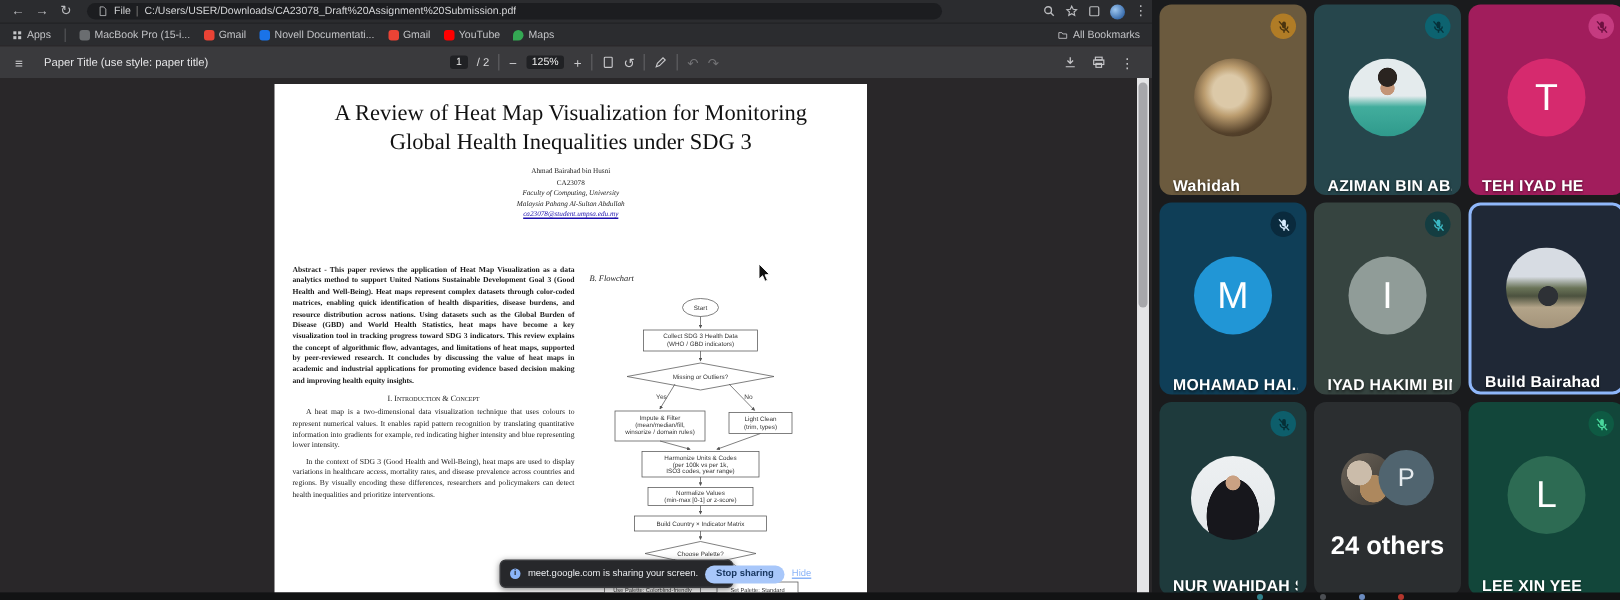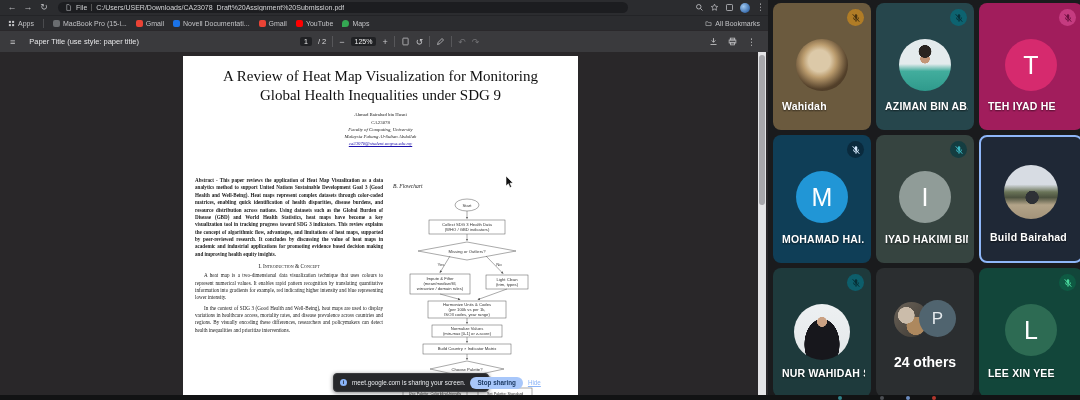--- a/index.html
+++ b/index.html
@@ -78,34 +78,34 @@
   .toast-stop { background:#a8c7fa; color:#17355e; font-size:6.3px; font-weight:bold;
                 border:none; border-radius:9px; padding:2.5px 7px; white-space:nowrap; }
   .toast-hide { color:#8ab4f8; font-size:6.3px; text-decoration:underline; white-space:nowrap; }
 
   
   .meet { position:absolute; left:768px; top:0; width:312px; height:400px; background:#1a1b1d;
           display:grid; grid-template-columns:98px 98px 104px; grid-template-rows:127px 128px 129px;
           gap:5px; padding:3px 0 0 5px; }
   .tile { position:relative; border-radius:8px; overflow:hidden; }
   .tile.active { border:2px solid #8fb7f9; }
-  .pname { position:absolute; left:9px; bottom:18px; color:#fff; font-size:10.5px; font-weight:bold;
+  .pname { position:absolute; left:9px; bottom:0; color:#fff; font-size:10.5px; font-weight:bold;
            letter-spacing:.2px; max-width:85%; white-space:nowrap; overflow:hidden; text-shadow:0 1px 2px rgba(0,0,0,.6); }
   .pava { position:absolute; left:50%; top:36px; transform:translateX(-50%); width:52px; height:52px;
           border-radius:50%; display:flex; align-items:center; justify-content:center;
           color:#fff; font-size:25px; font-weight:400; }
   .micoff { position:absolute; top:6px; right:7px; width:17px; height:17px; border-radius:50%;
             display:flex; align-items:center; justify-content:center; }
   .micoff svg { width:10px; height:10px; }
   .grp-wrap { position:absolute; left:50%; top:32px; transform:translateX(-50%); width:62px; height:38px; }
   .grp-photo { position:absolute; left:0; top:2px; width:35px; height:35px; border-radius:50%; }
   .grp-p { position:absolute; right:0; top:0; width:37px; height:37px; border-radius:50%;
            display:flex; align-items:center; justify-content:center; color:#e6ebee; font-size:17px; }
   .grp-label { position:absolute; left:0; right:0; top:86px; text-align:center; color:#fff;
-               font-size:14px; font-weight:bold; }
+               font-size:17px; font-weight:bold; }
 
   .ph-wahidah { background:radial-gradient(circle at 45% 42%, #dcc9a8 0 26%, #bb9c6e 40%, #53402a 68%, #3c2e1e 100%); }
   .ph-aziman  { background:radial-gradient(circle at 50% 24%, #2a2420 0 13%, rgba(0,0,0,0) 14%),
                            radial-gradient(circle at 50% 38%, #c39577 0 11%, rgba(0,0,0,0) 12%),
                            linear-gradient(180deg, #e4ebed 0 48%, #42ad9d 62%, #2f9a8c 100%); }
   .ph-ahmad   { background:radial-gradient(circle at 52% 60%, #2e3136 0 15%, rgba(0,0,0,0) 16%),
                            linear-gradient(180deg, #d7dce3 0 36%, #6a7458 50%, #4c523f 60%, #b3a489 74%, #a3937a 100%); }
   .ph-nur     { background:radial-gradient(circle at 50% 32%, #caa183 0 10%, rgba(0,0,0,0) 11%),
                            radial-gradient(ellipse at 50% 72%, #17171c 0 44%, rgba(0,0,0,0) 45%),
                            linear-gradient(#edf0f2,#e4e8ea); }
@@ -228,21 +228,21 @@
           <rect x="3" y="8" width="18" height="8" fill="none" stroke="#c9c9cc" stroke-width="2"></rect>
           <rect x="7" y="14" width="10" height="7" fill="none" stroke="#c9c9cc" stroke-width="2"></rect>
         </svg>
         <span class="pt-ic">⋮</span>
       </div>
     </div>
 
     <div class="viewer">
 
       <div class="page">
-        <div class="p-title">A Review of Heat Map Visualization for Monitoring Global Health Inequalities under SDG 9</div>
+        <div class="p-title">A Review of Heat Map Visualization for Monitoring Global Health Inequalities under SDG 3</div>
         <div class="p-authors">
           <div>Ahmad Bairahad bin Husni</div>
           <div>CA23078</div>
           <div class="it">Faculty of Computing, University</div>
           <div class="it">Malaysia Pahang Al-Sultan Abdullah</div>
           <div class="p-email it">ca23078@student.umpsa.edu.my</div>
         </div>
 
         <div class="col-left">
           <div class="p-abstract">Abstract - This paper reviews the application of Heat Map Visualization as a data analytics method to support United Nations Sustainable Development Goal 3 (Good Health and Well-Being). Heat maps represent complex datasets through color-coded matrices, enabling quick identification of health disparities, disease burdens, and resource distribution across nations. Using datasets such as the Global Burden of Disease (GBD) and World Health Statistics, heat maps have become a key visualization tool in tracking progress toward SDG 3 indicators. This review explains the concept of algorithmic flow, advantages, and limitations of heat maps, supported by peer-reviewed research. It concludes by discussing the value of heat maps in academic and industrial applications for promoting evidence based decision making and improving health equity insights.</div>

